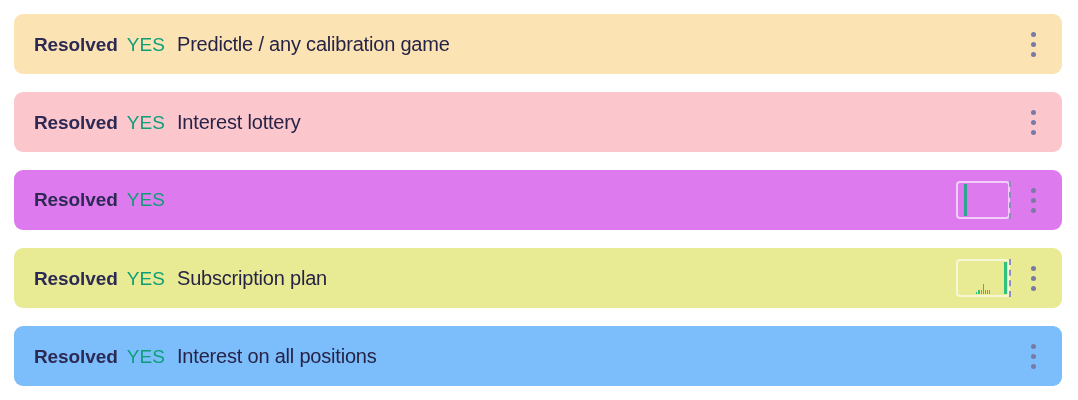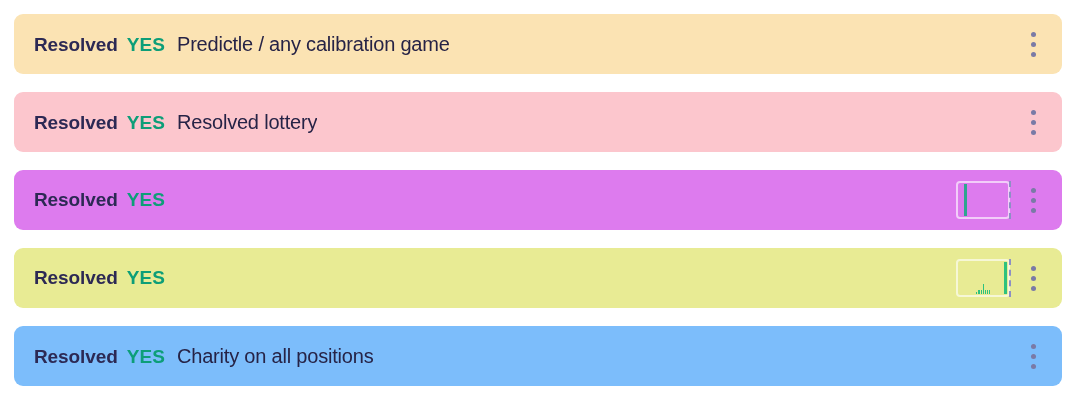--- a/index.html
+++ b/index.html
@@ -46,21 +46,21 @@
 
   .resolved-label {
     font-size: 19px;
     font-weight: bold;
     color: #2c2954;
     letter-spacing: -0.1px;
   }
 
   .resolved-outcome {
     font-size: 19px;
-    font-weight: bold;
+    font-weight: normal;
     color: #0d9e78;
     margin-left: 9px;
     letter-spacing: 0.1px;
   }
 
   .market-title {
     font-size: 20px;
     font-weight: 400;
     color: #262346;
     margin-left: 12px;
@@ -154,21 +154,21 @@
           <span style="background: rgb(122, 122, 166);"></span>
           <span style="background: rgb(122, 122, 166);"></span>
           <span style="background: rgb(122, 122, 166);"></span>
         </div>
       </div>
     </div>
     <div class="market-row" style="background: rgb(252, 198, 205);">
       <div class="row-left">
         <span class="resolved-label">Resolved</span>
         <span class="resolved-outcome" style="color: rgb(13, 158, 120);">YES</span>
-        <span class="market-title">Resolved lottery</span>
+        <span class="market-title">Interest lottery</span>
       </div>
       <div class="row-right">
         <div class="kebab-menu" title="More options">
           <span style="background: rgb(122, 122, 166);"></span>
           <span style="background: rgb(122, 122, 166);"></span>
           <span style="background: rgb(122, 122, 166);"></span>
         </div>
       </div>
     </div>
     <div class="market-row" style="background: rgb(221, 123, 238);">
@@ -185,20 +185,21 @@
           <span style="background: rgb(122, 122, 166);"></span>
           <span style="background: rgb(122, 122, 166);"></span>
           <span style="background: rgb(122, 122, 166);"></span>
         </div>
       </div>
     </div>
     <div class="market-row" style="background: rgb(232, 235, 148);">
       <div class="row-left">
         <span class="resolved-label">Resolved</span>
         <span class="resolved-outcome" style="color: rgb(13, 158, 120);">YES</span>
+        <span class="market-title">Subscription plan</span>
       </div>
       <div class="row-right">
         <div class="mini-chart">
           <div class="edge-dashed" style="border-left-color: rgb(141, 143, 196);"></div>
           <div class="hist">
             <i style="height: 0px; background: rgb(46, 194, 126);"></i>
             <i style="height: 0px; background: rgb(46, 194, 126);"></i>
             <i style="height: 0px; background: rgb(46, 194, 126);"></i>
             <i style="height: 0px; background: rgb(46, 194, 126);"></i>
             <i style="height: 0px; background: rgb(46, 194, 126);"></i>
@@ -222,21 +223,21 @@
           <span style="background: rgb(122, 122, 166);"></span>
           <span style="background: rgb(122, 122, 166);"></span>
           <span style="background: rgb(122, 122, 166);"></span>
         </div>
       </div>
     </div>
     <div class="market-row" style="background: rgb(124, 189, 251);">
       <div class="row-left">
         <span class="resolved-label">Resolved</span>
         <span class="resolved-outcome" style="color: rgb(13, 158, 120);">YES</span>
-        <span class="market-title">Charity on all positions</span>
+        <span class="market-title">Interest on all positions</span>
       </div>
       <div class="row-right">
         <div class="kebab-menu" title="More options">
           <span style="background: rgb(122, 122, 166);"></span>
           <span style="background: rgb(122, 122, 166);"></span>
           <span style="background: rgb(122, 122, 166);"></span>
         </div>
       </div>
     </div>
   </div>

